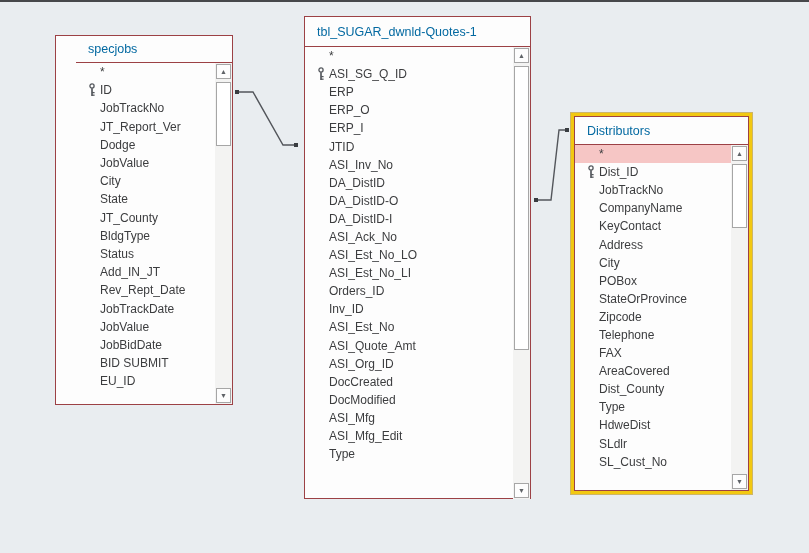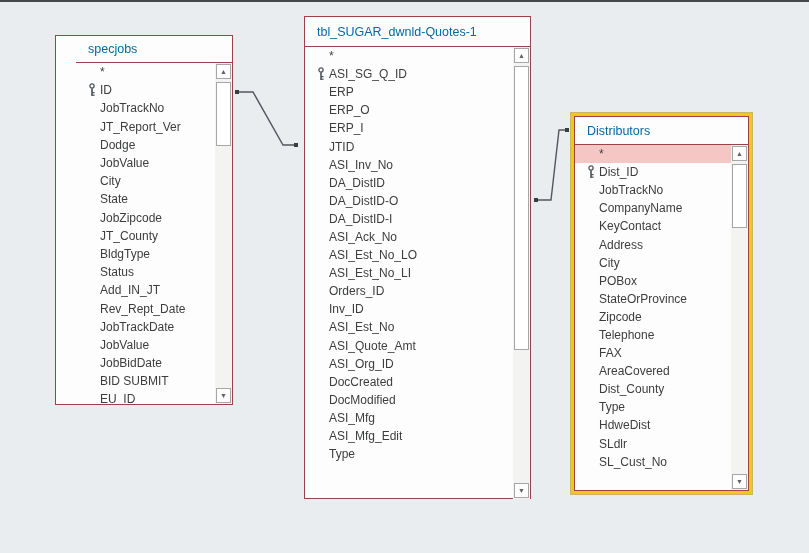--- a/index.html
+++ b/index.html
@@ -106,24 +106,20 @@
           <div class="frow">
             <span class="keyicon"></span>
             <span class="fname">City</span>
           </div>
           <div class="frow">
             <span class="keyicon"></span>
             <span class="fname">State</span>
           </div>
           <div class="frow">
             <span class="keyicon"></span>
-            <span class="fname">JobZipcode</span>
-          </div>
-          <div class="frow">
-            <span class="keyicon"></span>
             <span class="fname">JT_County</span>
           </div>
           <div class="frow">
             <span class="keyicon"></span>
             <span class="fname">BldgType</span>
           </div>
           <div class="frow">
             <span class="keyicon"></span>
             <span class="fname">Status</span>
           </div>

